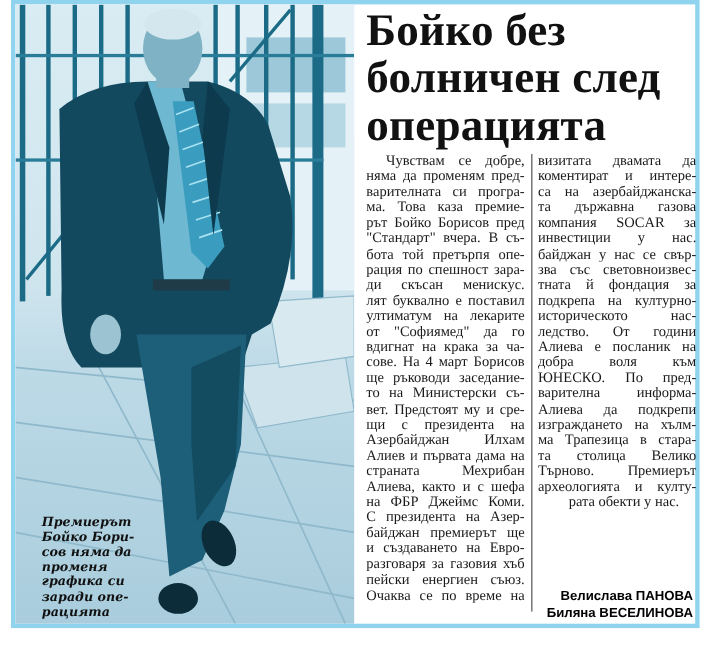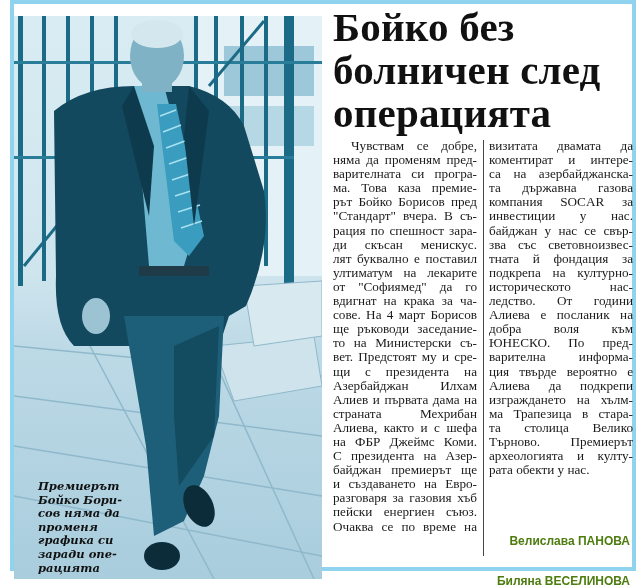--- a/index.html
+++ b/index.html
@@ -10,21 +10,20 @@
     }
     .inner {
       position: absolute; left: 14px; top: 4px; width: 618px; height: 563px;
       background: #ffffff;
     }
     
     .photo {
       position: absolute; left: 14px; top: 4px; width: 308px; height: 563px;
       overflow: hidden;
       background: linear-gradient(180deg, #d9ecf3 0%, #cfe5ee 45%, #bcd9e6 60%, #a9cddd 100%);
-      margin-top: 12px;
     }
     .photo svg { position: absolute; left: 0; top: 0; }
     .caption {
       position: absolute; left: 24px; top: 464px; width: 88px;
       font-family: "DejaVu Serif", serif; font-style: italic; font-weight: bold;
       font-size: 11.5px; line-height: 13.6px; color: #111;
       white-space: pre-line;
     }
     
     .headline {
@@ -35,34 +34,34 @@
     }
     .headline div { white-space: nowrap; }
     
     .col {
       position: absolute; top: 139px; width: 144px;
       font-family: "Liberation Serif", serif; font-size: 13.2px;
       line-height: 14.1px; color: #1a1a1a;
       text-align: justify;
     }
     .col .line { display: block; white-space: nowrap; text-align-last: justify; text-align: justify; overflow: hidden; height: 14.1px; }
-    .col .line.last { text-align-last: left; }
+    .col .line.last { text-align-last: left; margin-left: 28px; }
     .col-1 { left: 333px; }
     .col-2 { left: 489px; }
     .divider {
       position: absolute; left: 483px; top: 140px; width: 1px; height: 416px;
       background: #444;
     }
     .byline {
       position: absolute; right: 10px; width: 170px; text-align: right;
       font-family: "Liberation Sans", sans-serif; font-weight: bold;
-      font-size: 12px; line-height: 14px; color: #4d7c0f;
+      font-size: 12px; line-height: 14px; color: #000000;
     }
     .byline-1 { top: 534px; }
-    .byline-2 { top: 574px; }
+    .byline-2 { top: 550px; }
   </style>
 </head>
 <body>
 
 <div class="frame"></div>
 <div class="inner"></div>
 
 <div class="photo">
   <svg width="308" height="563" viewBox="0 0 308 563">
 
@@ -152,20 +151,21 @@
   <div>операцията</div>
 </div>
 
 <div class="col col-1">
   <span class="line" style="text-indent:18px">Чувствам се добре,</span>
   <span class="line">няма да променям пред-</span>
   <span class="line">варителната си програ-</span>
   <span class="line">ма. Това каза премие-</span>
   <span class="line">рът Бойко Борисов пред</span>
   <span class="line">"Стандарт" вчера. В съ-</span>
+  <span class="line">бота той претърпя опе-</span>
   <span class="line">рация по спешност зара-</span>
   <span class="line">ди скъсан менискус.</span>
   <span class="line">лят буквално е поставил</span>
   <span class="line">ултиматум на лекарите</span>
   <span class="line">от "Софиямед" да го</span>
   <span class="line">вдигнат на крака за ча-</span>
   <span class="line">сове. На 4 март Борисов</span>
   <span class="line">ще ръководи заседание-</span>
   <span class="line">то на Министерски съ-</span>
   <span class="line">вет. Предстоят му и сре-</span>
@@ -195,21 +195,20 @@
   <span class="line">байджан у нас се свър-</span>
   <span class="line">зва със световноизвес-</span>
   <span class="line">тната й фондация за</span>
   <span class="line">подкрепа на културно-</span>
   <span class="line">историческото нас-</span>
   <span class="line">ледство. От години</span>
   <span class="line">Алиева е посланик на</span>
   <span class="line">добра воля към</span>
   <span class="line">ЮНЕСКО. По пред-</span>
   <span class="line">варителна информа-</span>
-  <span class="line">ция твърде вероятно е</span>
   <span class="line">Алиева да подкрепи</span>
   <span class="line">изграждането на хълм-</span>
   <span class="line">ма Трапезица в стара-</span>
   <span class="line">та столица Велико</span>
   <span class="line">Търново. Премиерът</span>
   <span class="line">археологията и култу-</span>
   <span class="line last">рата обекти у нас.</span>
 </div>
 
 <div class="byline byline-1">Велислава ПАНОВА</div>

